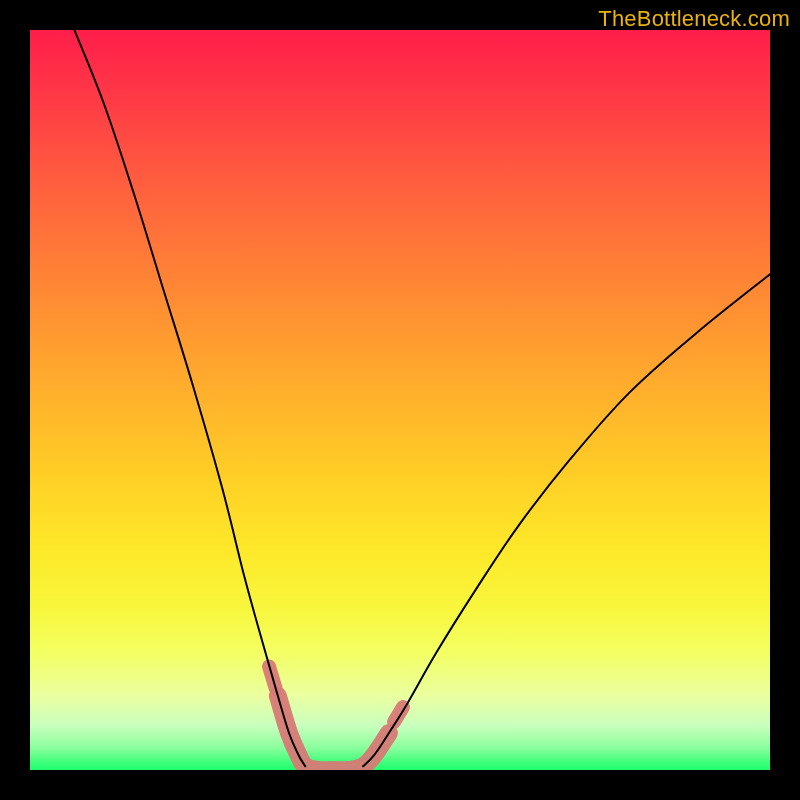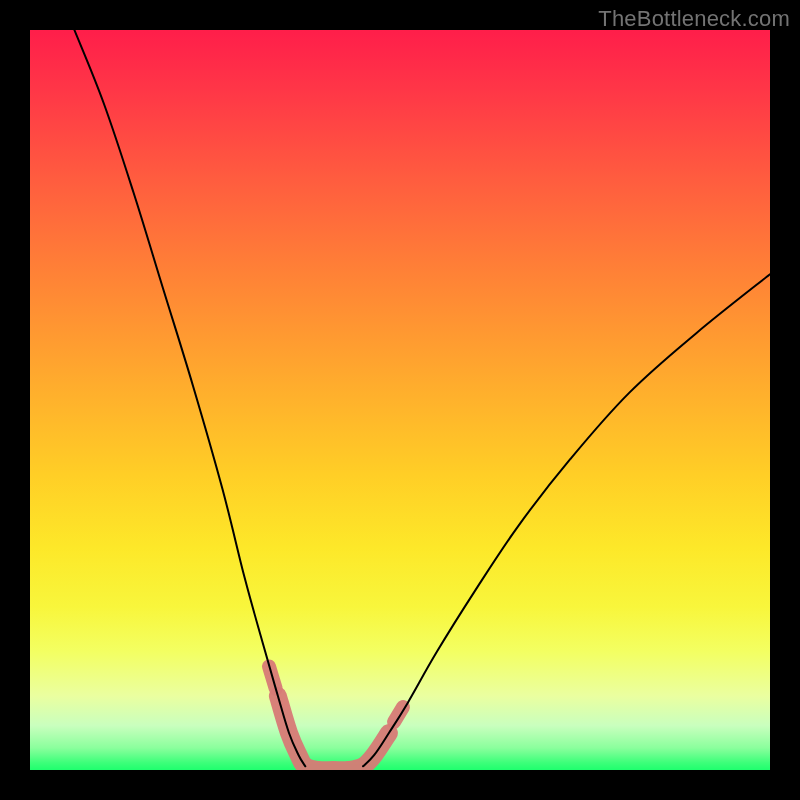--- a/index.html
+++ b/index.html
@@ -70,21 +70,21 @@
     fill: none;
     stroke: #d77a76;
     stroke-width: 14;
     stroke-linecap: round;
     opacity: 0.95;
   }
   .watermark {
     position: absolute;
     top: 6px;
     right: 10px;
-    color: #737373;
+    color: #eab308;
     font-size: 22px;
     letter-spacing: 0.2px;
     user-select: none;
   }
 </style>
 </head>
 <body>
 
 <div class="frame">
 

